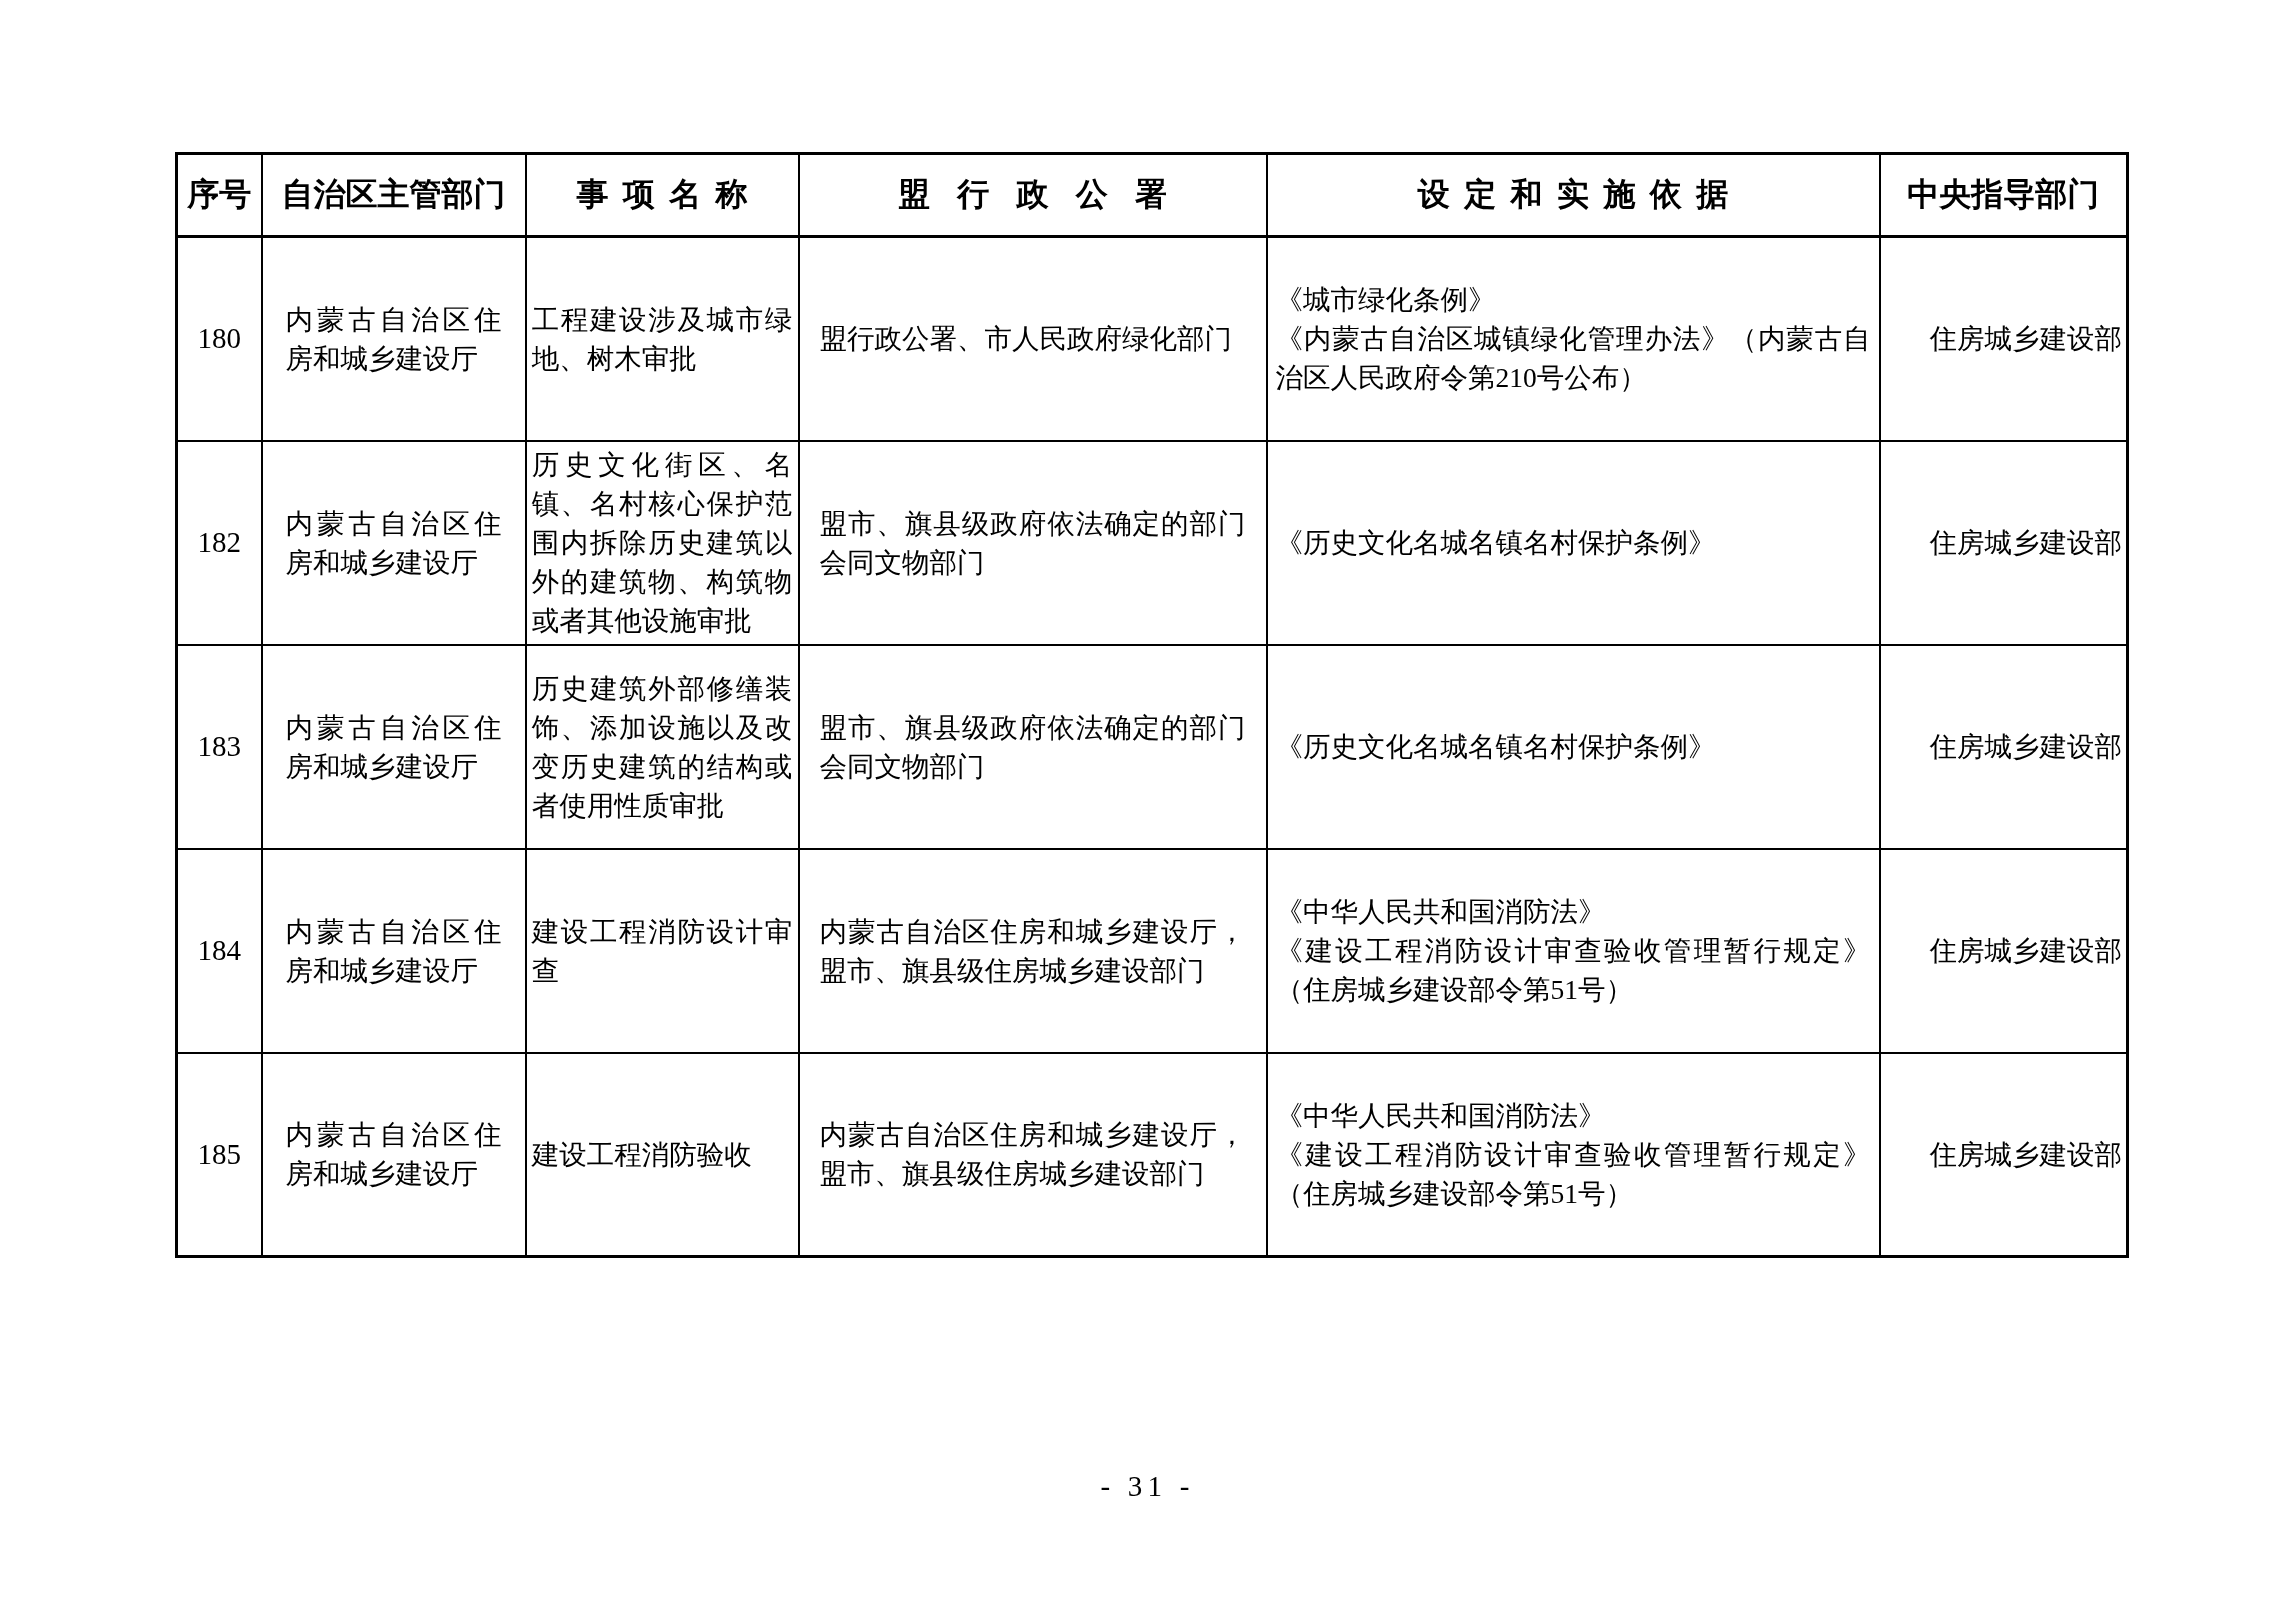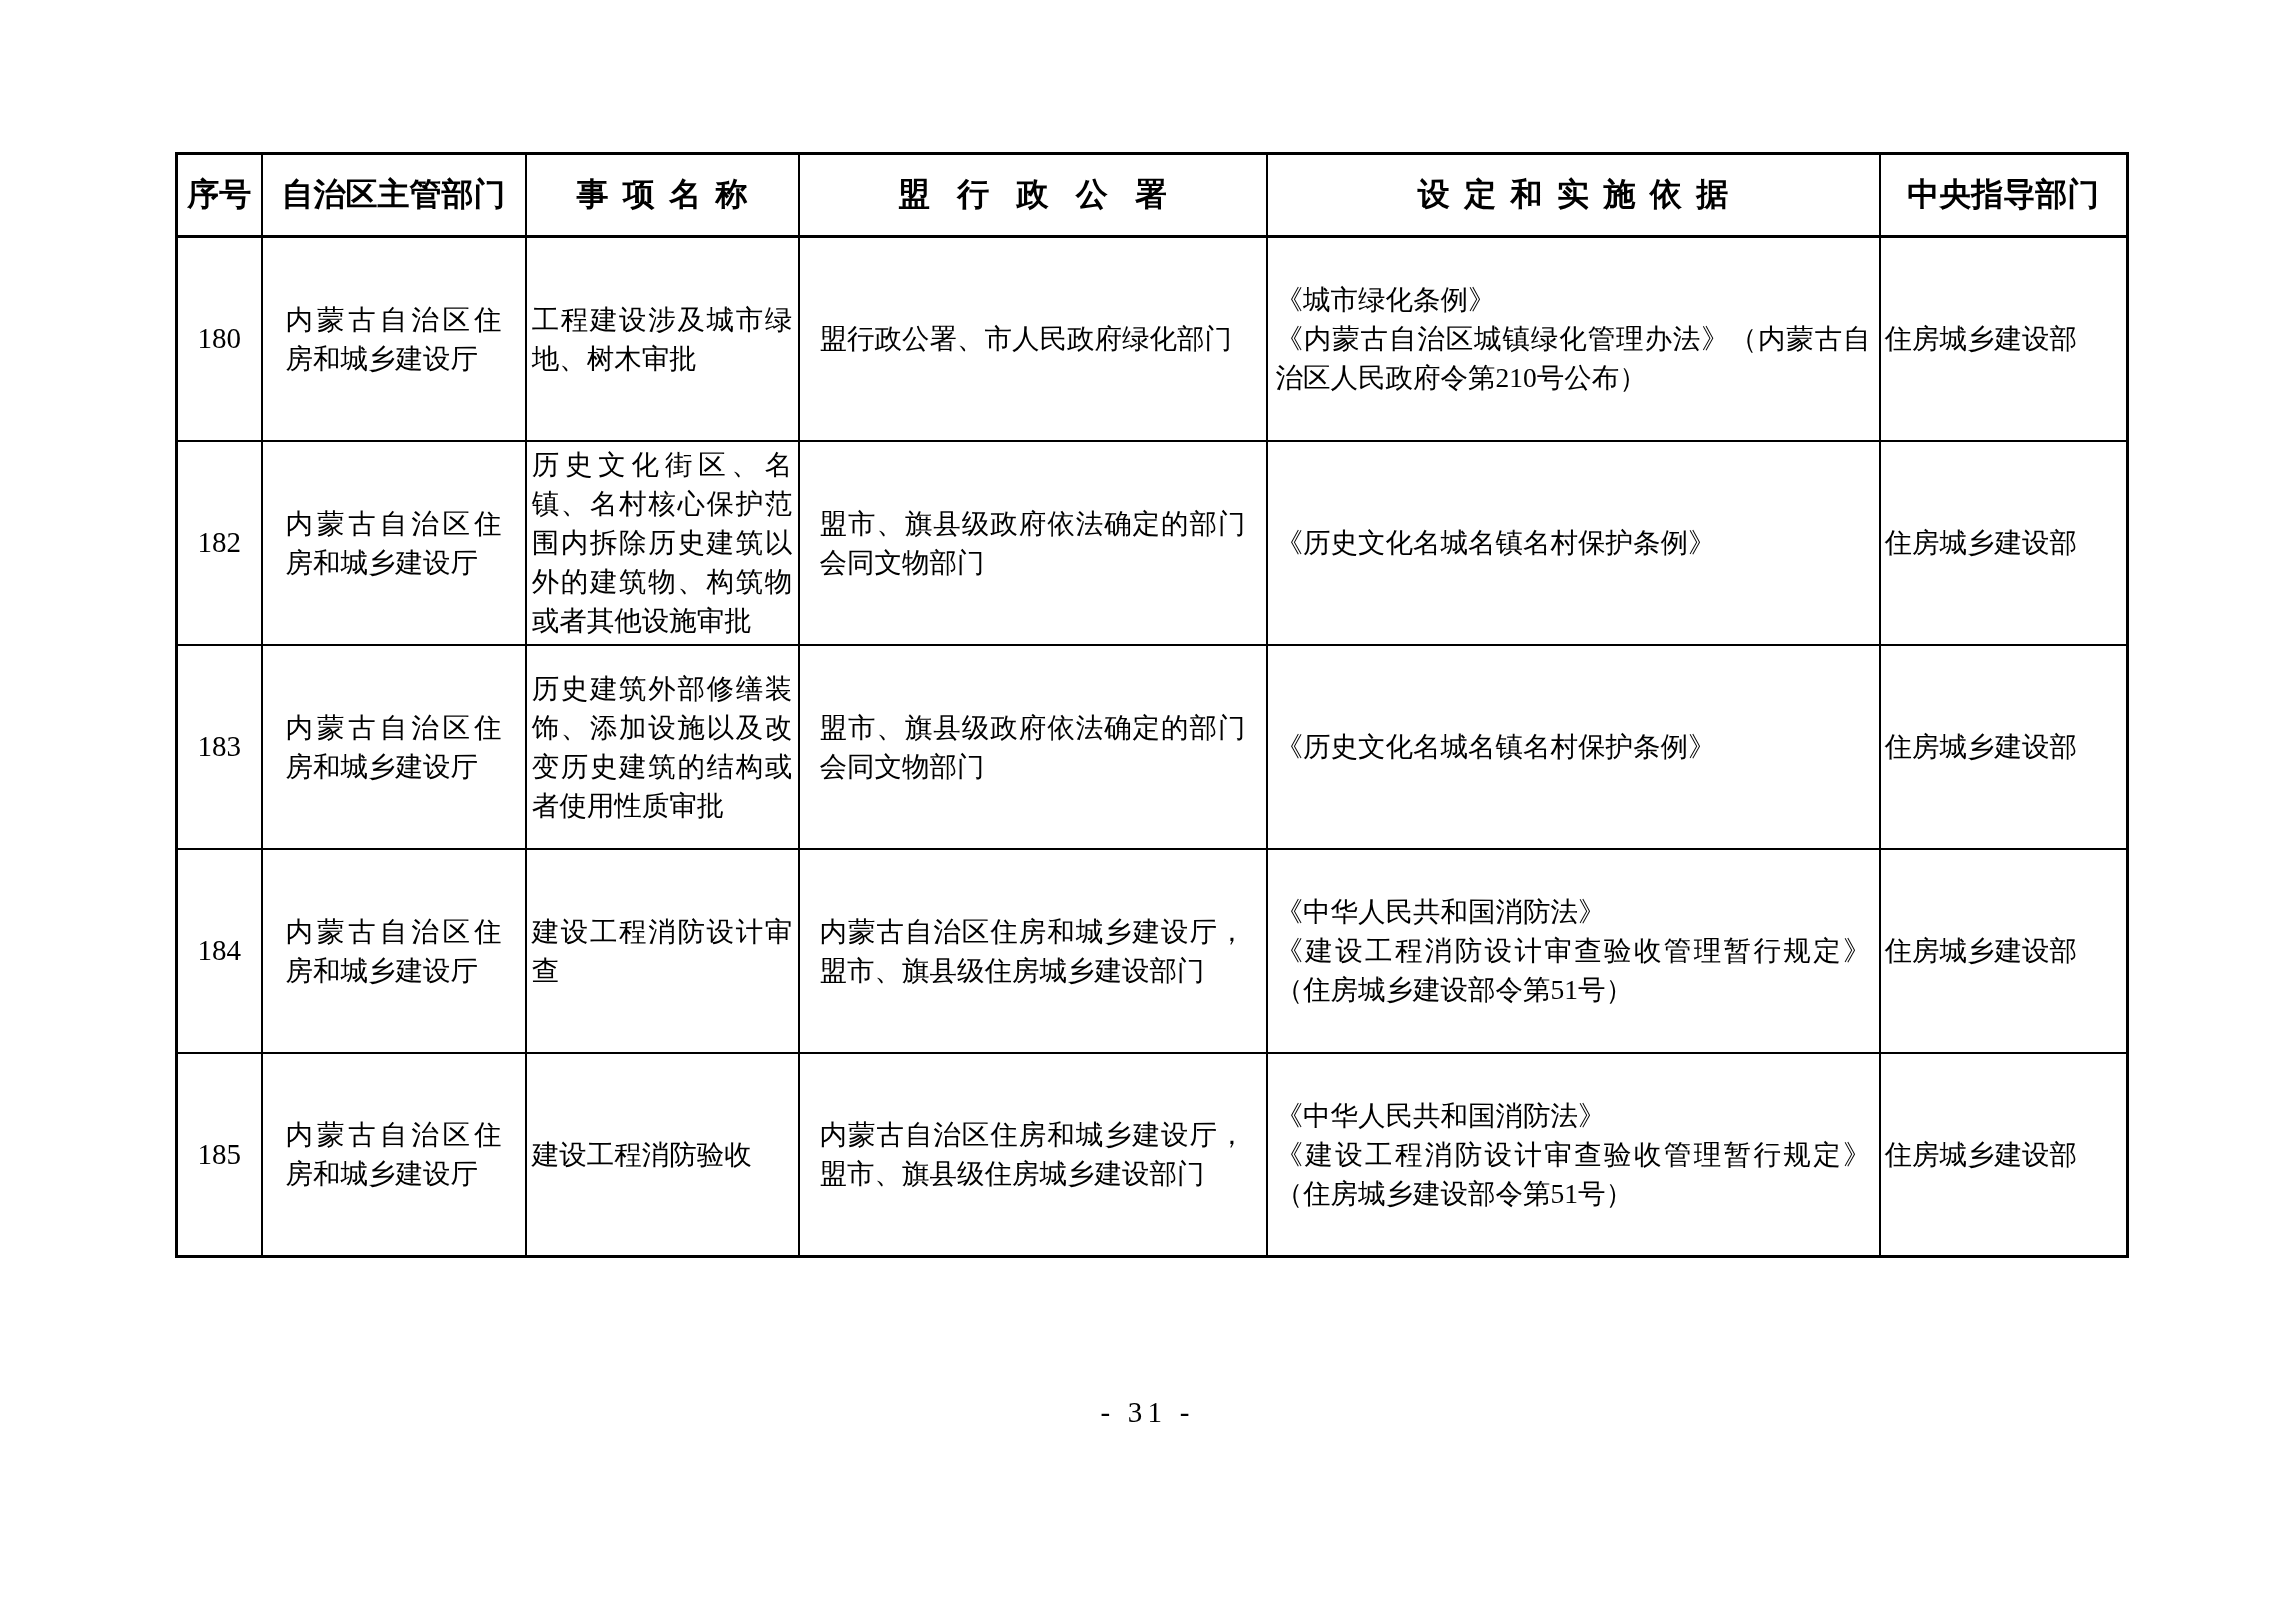--- a/index.html
+++ b/index.html
@@ -65,37 +65,37 @@
     text-align: center;
     font-size: 29px;
     padding: 0;
     margin-left: 12px;
   }
   td.col-department { padding: 0 23px; }
   td.col-item       { padding: 0 5.2px; }
   td.col-agency     { padding: 0 20px; font-family: Liberation Serif, serif; }
   td.col-basis      { padding: 0 7.9px; }
   td.col-central {
-    text-align: left;
+    text-align: right;
     padding: 0 3.9px;
   }
   .basis-line {
     text-align: justify;
     text-justify: inter-character;
   }
   
   th.h-item   { letter-spacing: 0.45em; text-indent: 0.45em; }
   th.h-agency { letter-spacing: 0.85em; text-indent: 0.85em; }
   th.h-basis  { letter-spacing: 0.45em; text-indent: 0.45em; }
 
   .page-number {
     position: absolute;
     left: 0;
     right: 0;
-    top: 1396px;
+    top: 1470px;
     text-align: center;
     font-size: 29px;
     letter-spacing: 0.18em;
     font-family: "Liberation Serif", "DejaVu Serif", serif;
   }
 </style>
 </head>
 <body>
 
 <div class="page">

